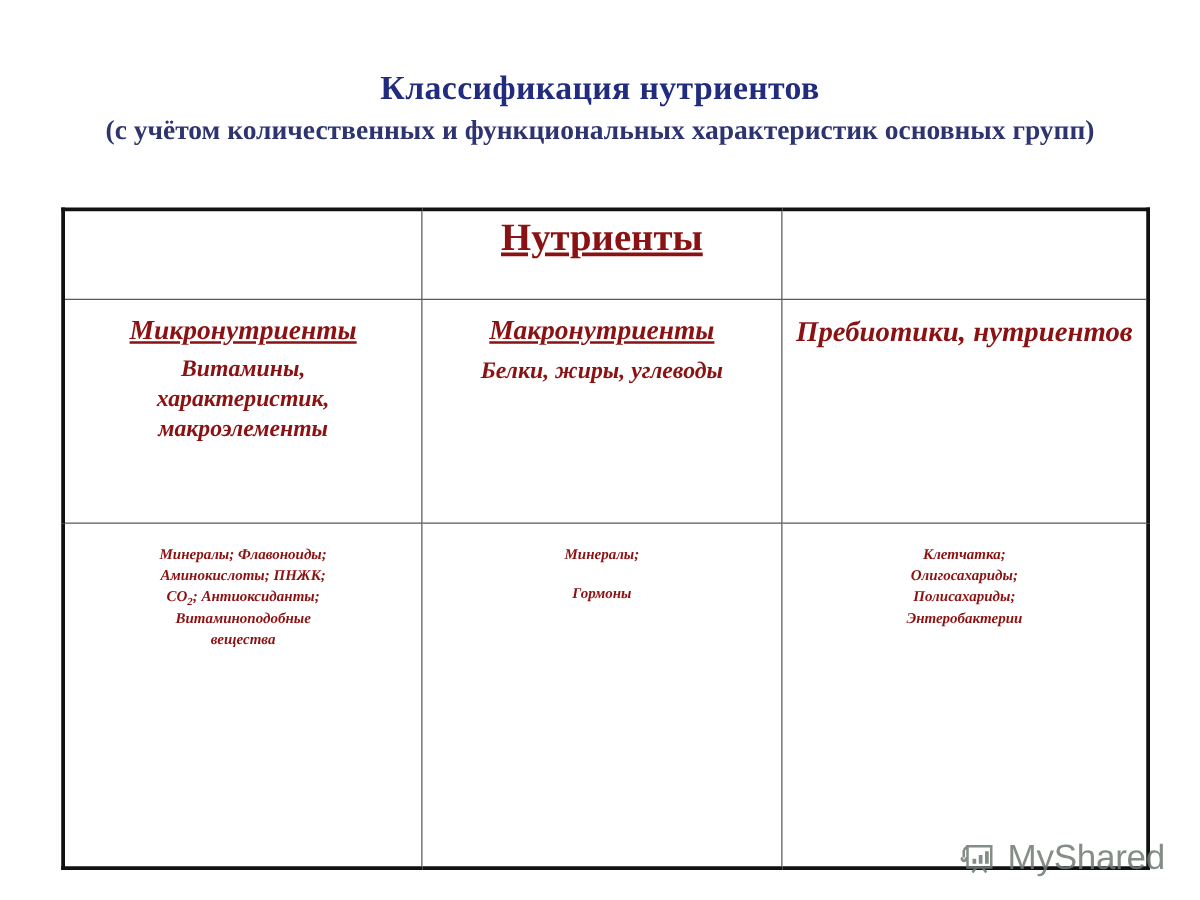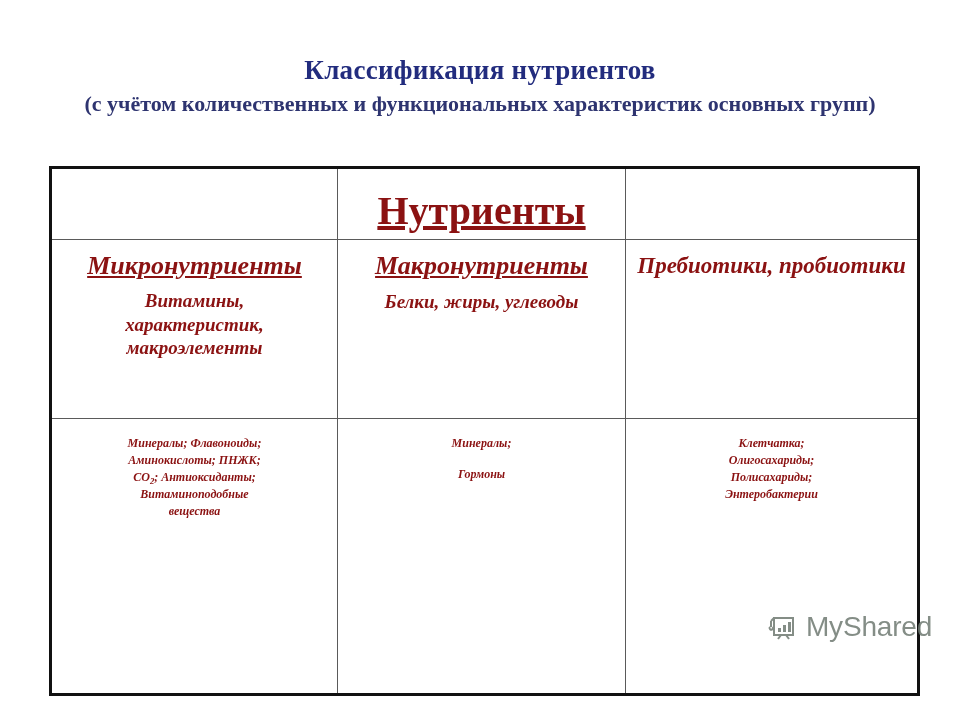--- a/index.html
+++ b/index.html
@@ -80,29 +80,29 @@
   
   .cell {
     width: 100%;
     height: 100%;
     box-sizing: border-box;
     text-align: center;
     color: #8b1212;
   }
 
   .big-heading {
-    font-size: 40px;
+    font-size: 31px;
     font-weight: bold;
     text-decoration: underline;
     line-height: 1.1;
-    padding-top: 20px;
+    padding-top: 4px;
   }
 
   .col-heading {
-    font-size: 26px;
+    font-size: 22px;
     font-weight: bold;
     font-style: italic;
     text-decoration: underline;
     line-height: 1.15;
     padding-top: 11px;
     white-space: nowrap;
   }
   .col-heading.no-underline {
     text-decoration: none;
     white-space: normal;
@@ -142,21 +142,21 @@
     font-size: 0.72em;
     vertical-align: baseline;
     position: relative;
     top: 3px;
   }
 
   
   .watermark {
     position: absolute;
     left: 766px;
-    top: 610px;
+    top: 669px;
     display: flex;
     align-items: center;
     gap: 6px;
     opacity: 0.85;
   }
   .watermark-text {
     font-family: "Liberation Sans", "DejaVu Sans", sans-serif;
     font-size: 28px;
     color: #6f7a72;
     letter-spacing: -0.2px;
@@ -210,21 +210,21 @@
       <td>
         <div class="cell">
           <div class="col-heading">Макронутриенты</div>
           <div class="col-sub tight">
             <div>Белки, жиры, углеводы</div>
           </div>
         </div>
       </td>
       <td class="last-col">
         <div class="cell">
-          <div class="col-heading no-underline">Пребиотики, пробиотики</div>
+          <div class="col-heading no-underline">Пребиотики, нутриентов</div>
         </div>
       </td>
     </tr>
 
     <tr class="bottom-row row-body">
       <td class="first-col">
         <div class="cell body-text">
           <div>Минералы; Флавоноиды;</div>
           <div>Аминокислоты; ПНЖК;</div>
           <div><span>CO</span><sub>2</sub><span>; Антиоксиданты;</span></div>

